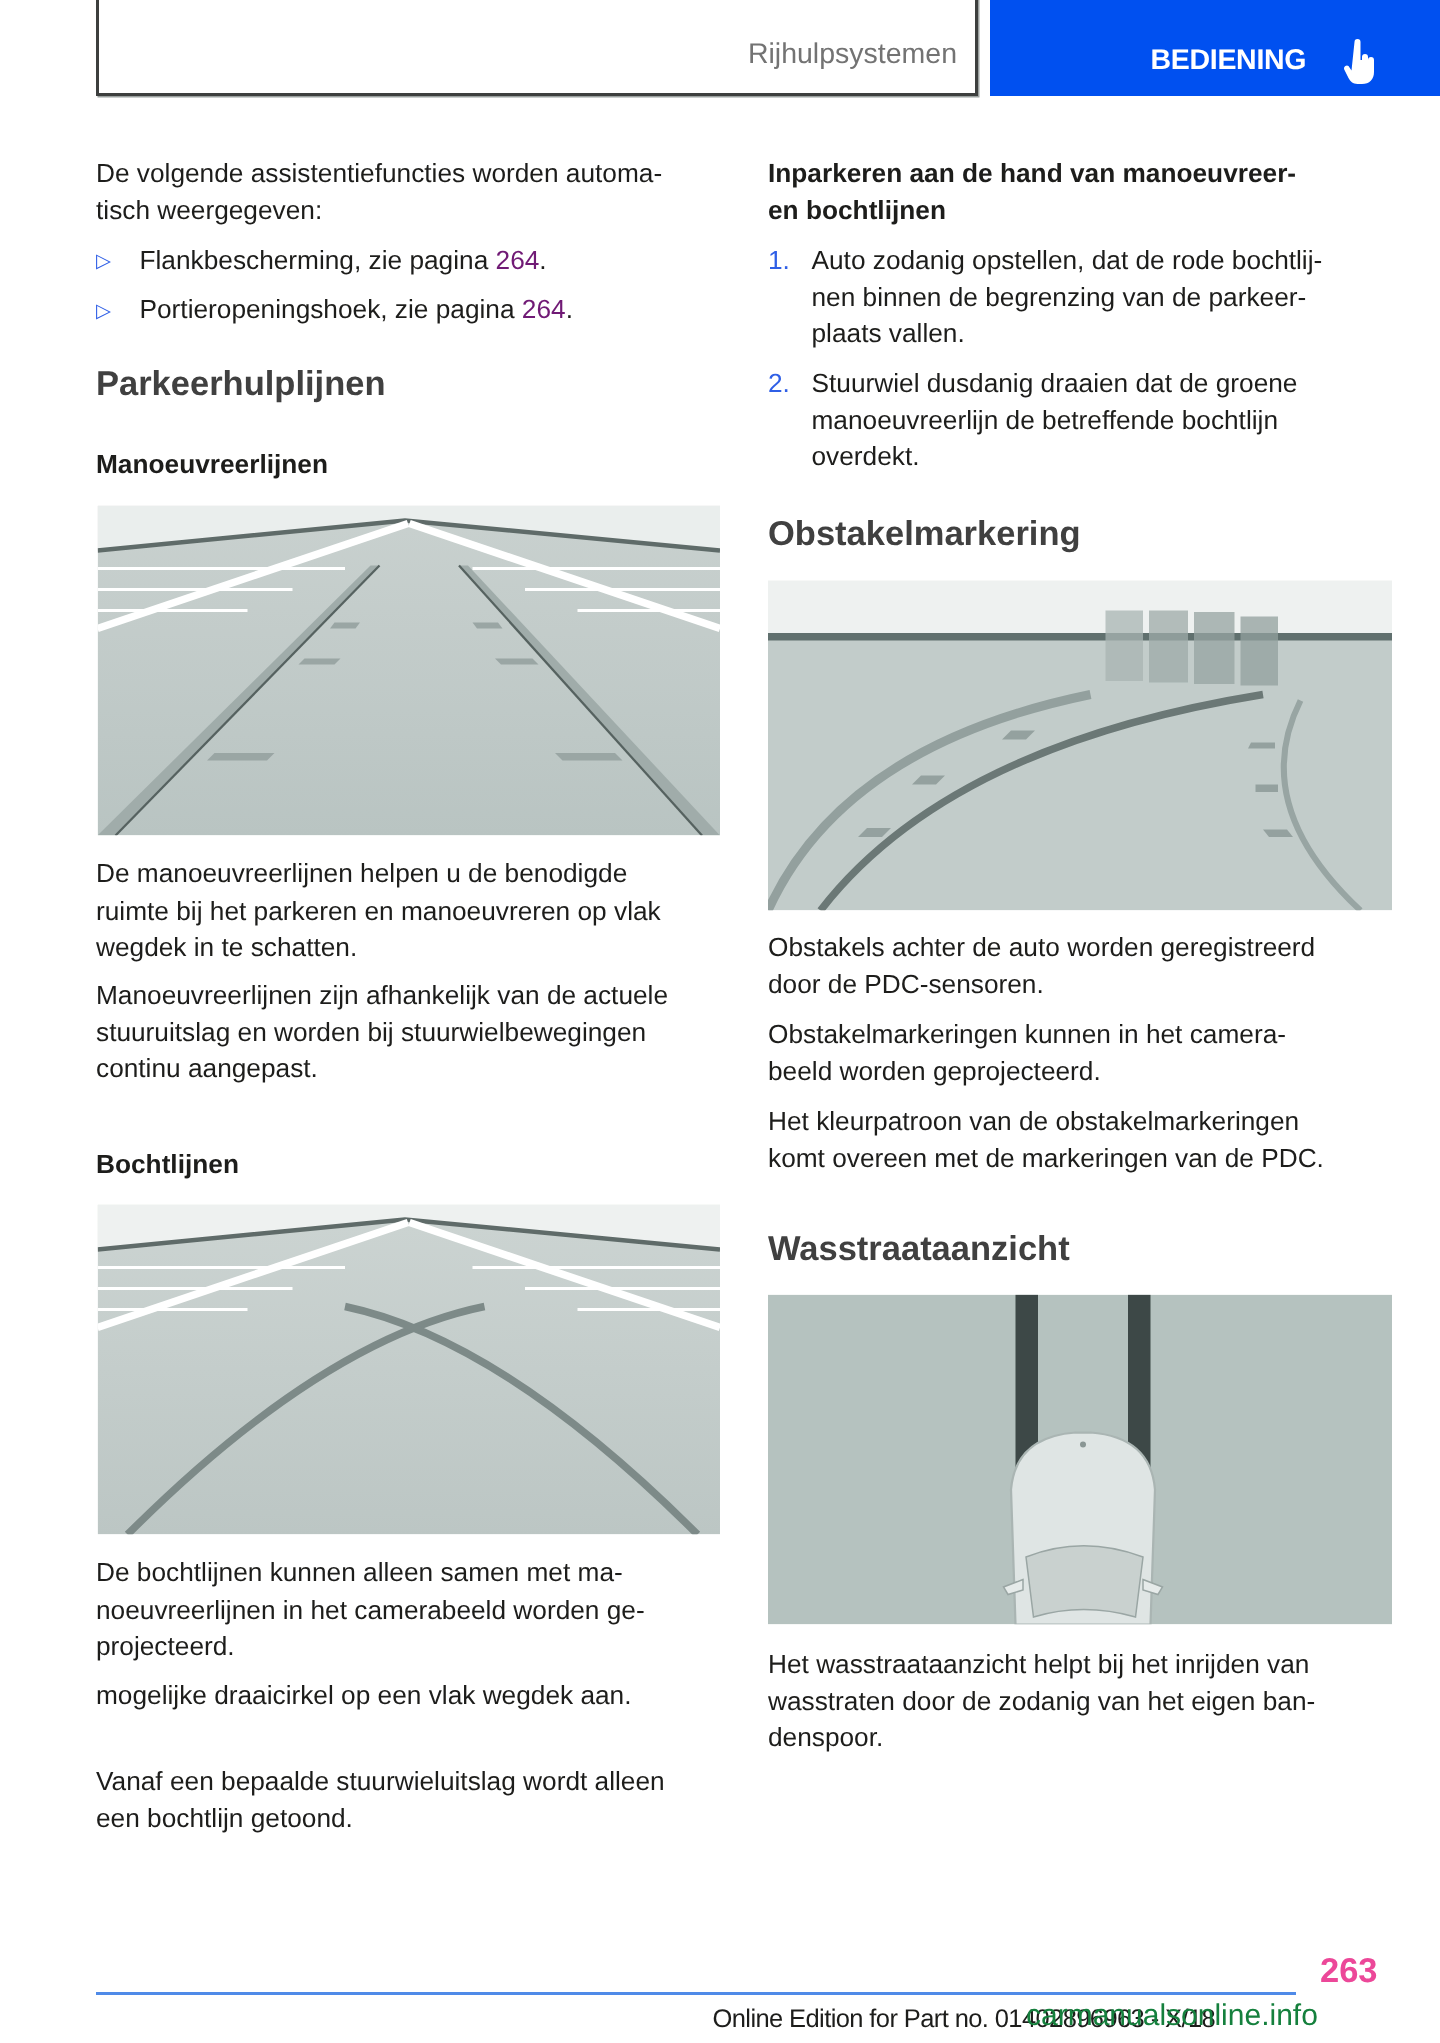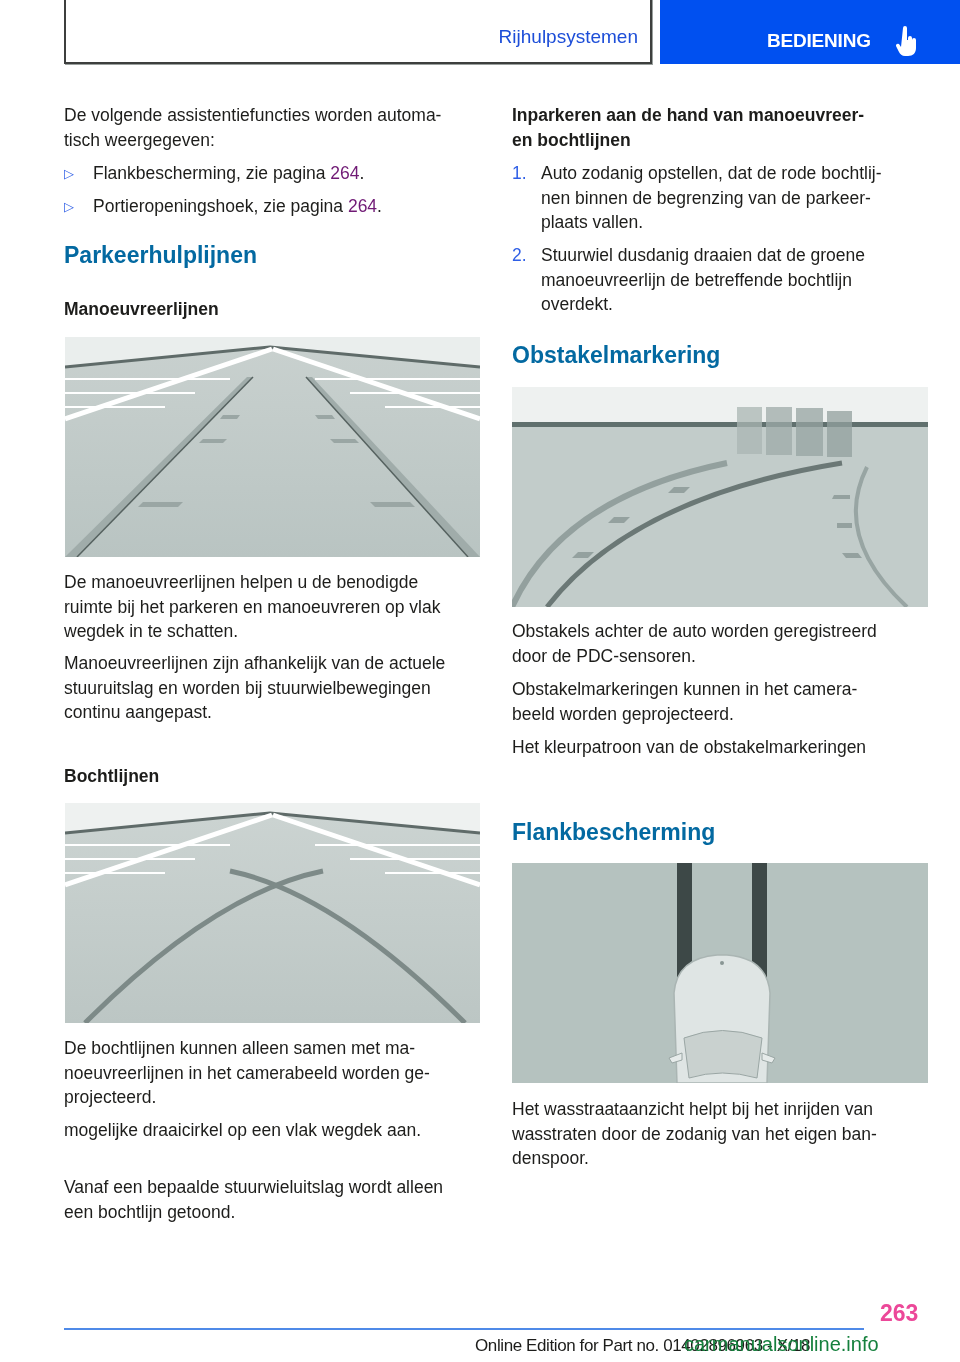--- a/index.html
+++ b/index.html
@@ -8,37 +8,37 @@
     background: #ffffff; color: #1d1d1b;
     font-family: "Liberation Sans", "DejaVu Sans", sans-serif;
   }
   
   .hdr-left {
     position: absolute; left: 64px; top: -2px; width: 584px; height: 64px;
     border: 2px solid #3d3f3e; border-top: none; background: #fff;
     box-shadow: 1px 1px 0 #9aa09e;
   }
   .hdr-left span {
-    position: absolute; right: 12px; top: 28px; font-size: 19px; color: #1d4ed8;
+    position: absolute; right: 12px; top: 28px; font-size: 19px; color: #737373;
   }
   .hdr-right {
     position: absolute; left: 660px; top: 0; width: 340px; height: 64px;
     background: #0050f0;
   }
   .hdr-right .lbl {
     position: absolute; left: 107px; top: 30px; font-size: 19px; font-weight: bold; color: #fff;
     letter-spacing: -0.2px;
   }
   .hdr-right .hand { position: absolute; left: 235px; top: 26px; width: 24px; height: 32px; }
 
   .col { position: absolute; width: 416px; font-size: 17.5px; line-height: 24.5px; }
   .col p { margin: 0; }
   .link { color: #701a75; }
   .bullet { position: absolute; left: 0; color: #2f5fe6; font-size: 13px; }
-  .h2 { color: #0369a1; font-weight: bold; font-size: 23px; }
+  .h2 { color: #404040; font-weight: bold; font-size: 23px; }
   .h3 { font-weight: bold; font-size: 17.5px; color: #1d1d1b; }
   .num { position: absolute; left: 0; color: #2f5fe6; }
   .fig { position: absolute; overflow: hidden; }
   .fig svg { display: block; }
 
   .footer-line { position: absolute; left: 64px; top: 1328px; width: 800px; height: 2px; background: #4f8ae8; }
   .pagenum { position: absolute; left: 880px; top: 1300px; font-size: 23px; font-weight: bold; color: #ec4899; }
   .edition { position: absolute; left: 475px; top: 1336px; font-size: 17px; color: #1d1d1b; letter-spacing: -0.4px; white-space: nowrap; text-align: center; }
   .watermark { position: absolute; left: 684px; top: 1333px; font-size: 20px; color: #15803d; white-space: nowrap; }
 </style>
@@ -212,23 +212,24 @@
 <div class="col" style="left:512px; top:619px;">
   <p>Obstakels achter de auto worden geregistreerd</p>
   <p>door de PDC-sensoren.</p>
 </div>
 <div class="col" style="left:512px; top:677px;">
   <p>Obstakelmarkeringen kunnen in het camera-</p>
   <p>beeld worden geprojecteerd.</p>
 </div>
 <div class="col" style="left:512px; top:735px;">
   <p>Het kleurpatroon van de obstakelmarkeringen</p>
-</div>
-
-<div class="col h2" style="left:512px; top:820px;">Flankbescherming</div>
+  <p>komt overeen met de markeringen van de PDC.</p>
+</div>
+
+<div class="col h2" style="left:512px; top:820px;">Wasstraataanzicht</div>
 
 <div class="fig" style="left:512px; top:863px; width:416px; height:220px;">
   <svg width="416" height="220" viewBox="0 0 416 220">
     <rect width="416" height="220" fill="#b5c2bf"></rect>
     <rect x="165" y="0" width="15" height="120" fill="#3d4847"></rect>
     <rect x="240" y="0" width="15" height="120" fill="#3d4847"></rect>
     <path d="M165,220 L162,130 Q165,95 205,92 L215,92 Q255,95 258,130 L255,220 Z" fill="#dfe5e4" stroke="#aab5b3" stroke-width="1.5"></path>
     <path d="M172,175 Q210,160 250,175 L245,215 Q210,205 177,215 Z" fill="#c9d1cf" stroke="#9aa6a4" stroke-width="1"></path>
     <path d="M170,190 L157,195 L160,200 L170,197 Z" fill="#e6ebea" stroke="#9aa6a4" stroke-width="1"></path>
     <path d="M250,190 L263,195 L260,200 L250,197 Z" fill="#e6ebea" stroke="#9aa6a4" stroke-width="1"></path>

